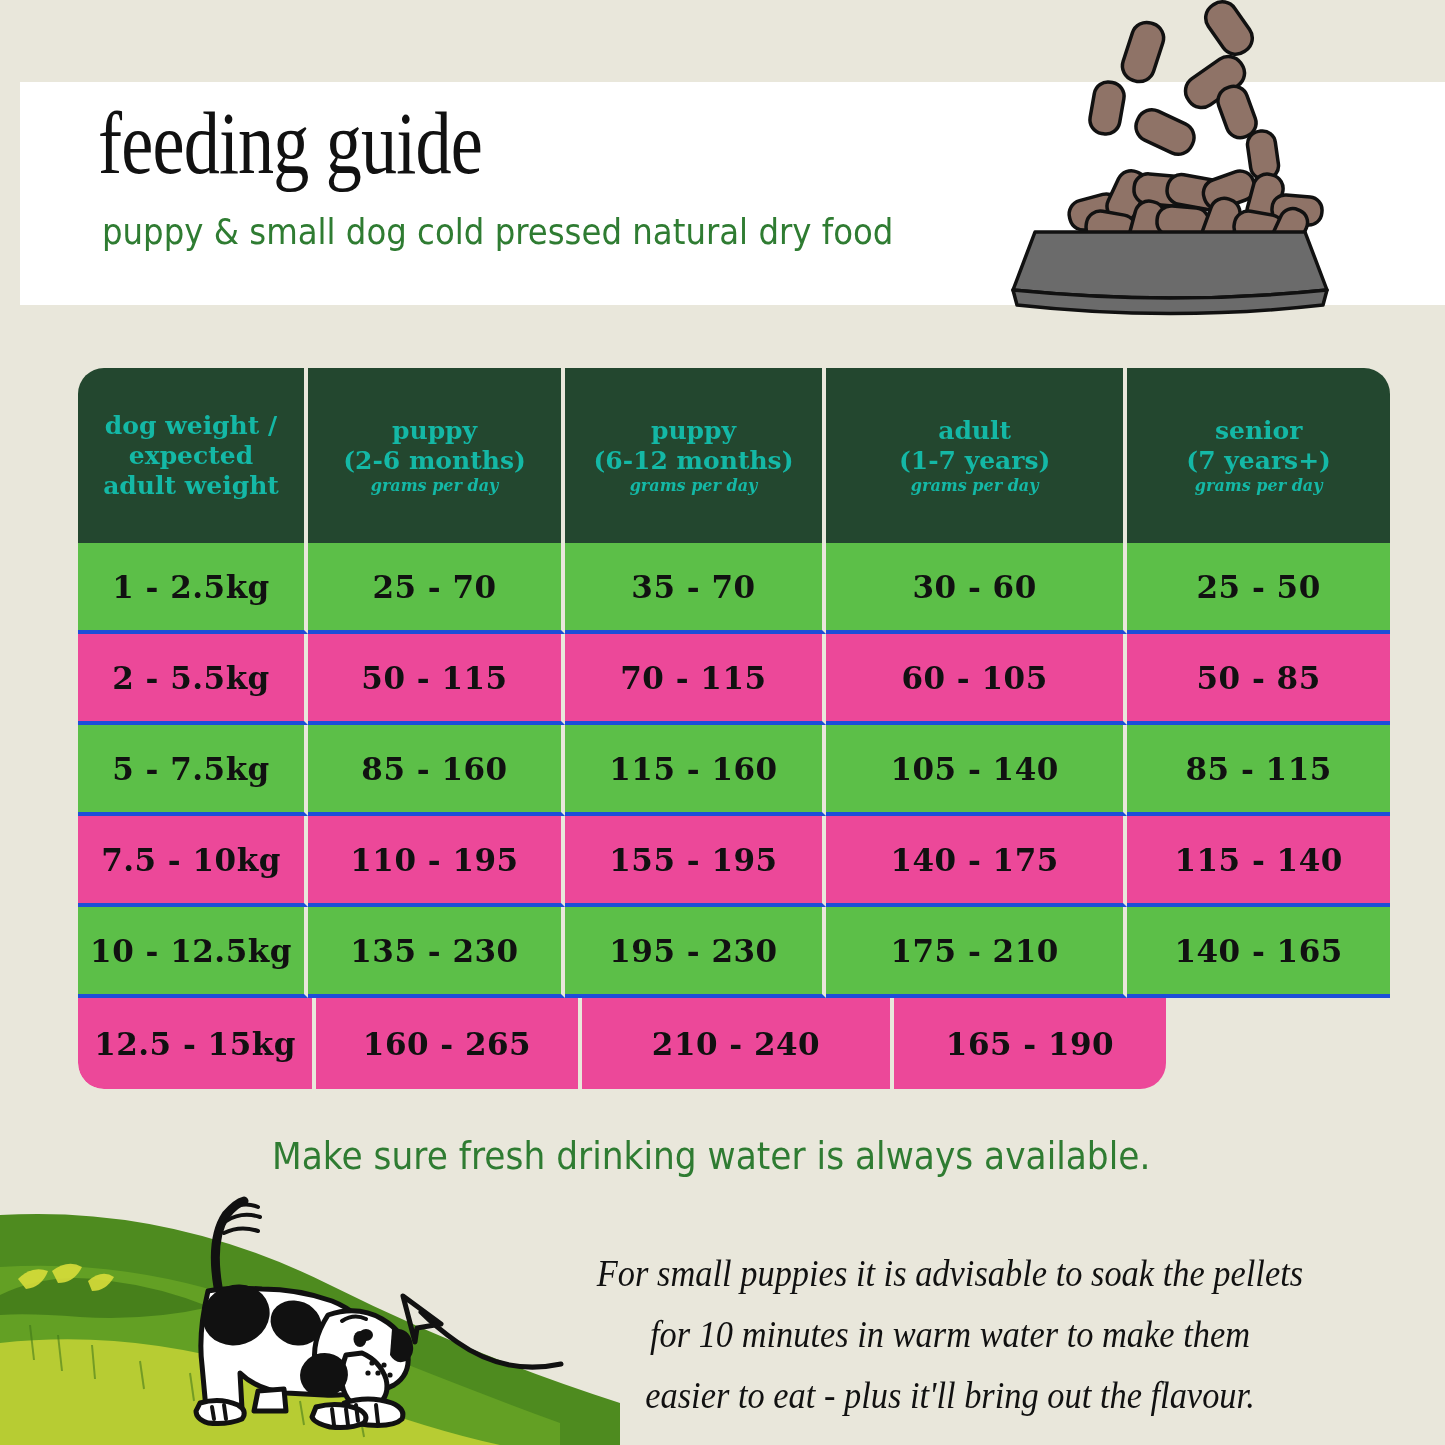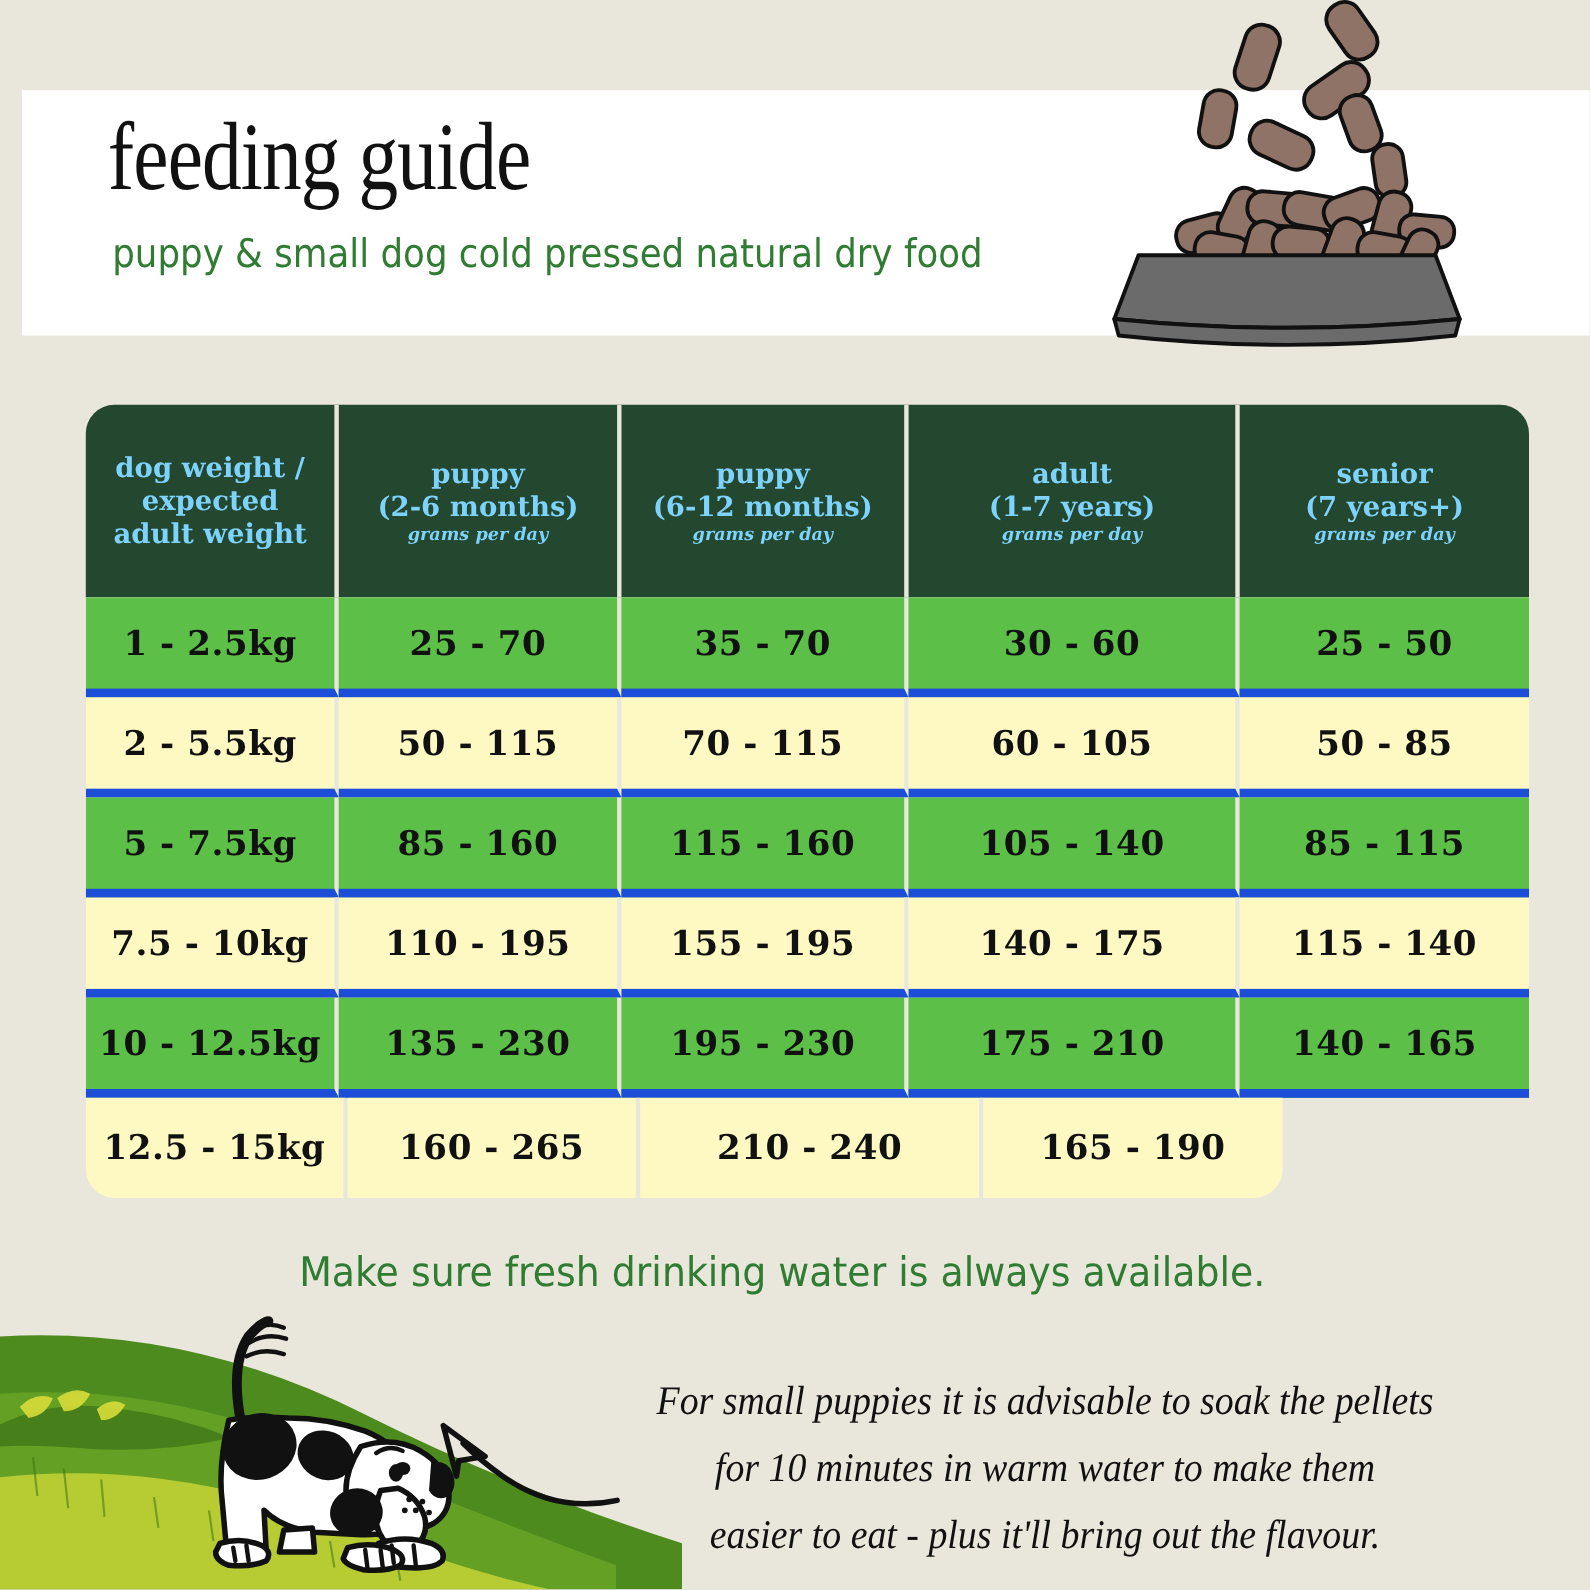--- a/index.html
+++ b/index.html
@@ -96,21 +96,21 @@
 
   
   #table-header {
     height: 175px;
     background: #23472f;
     border-radius: 26px 26px 0 0;
     overflow: hidden;
   }
   #table-header .tcell {
     height: 175px;
-    color: #7dd3fc;
+    color: #14b8a6;
     font-family: "DejaVu Serif", serif;
     font-weight: bold;
     font-size: 25px;
     line-height: 1.2;
     border-right-color: #e9e7db;
     padding: 0 6px;
   }
   #table-header .tcell .hline { display: block; }
   #table-header .tcell .hsub {
     display: block;
@@ -119,24 +119,24 @@
   }
 
   
   .datarow .tcell {
     height: 91px;
     font-family: "DejaVu Serif", serif;
     font-weight: bold;
     font-size: 31px;
     color: #111111;
     letter-spacing: 0.5px;
-    border-bottom: 8px solid #1d4ed8;
+    border-bottom: 4px solid #1d4ed8;
   }
   .rowA .tcell { background: #5cbf48; }
-  .rowB .tcell { background: #fef9c3; }
+  .rowB .tcell { background: #ec4899; }
 
   .datarow:last-child .tcell { border-bottom: none; }
   .datarow:last-child .tcell:first-child { border-bottom-left-radius: 26px; }
   .datarow:last-child .tcell:last-child { border-bottom-right-radius: 26px; }
   #table-body {
     border-radius: 0 0 26px 26px;
     overflow: hidden;
   }
 
   

